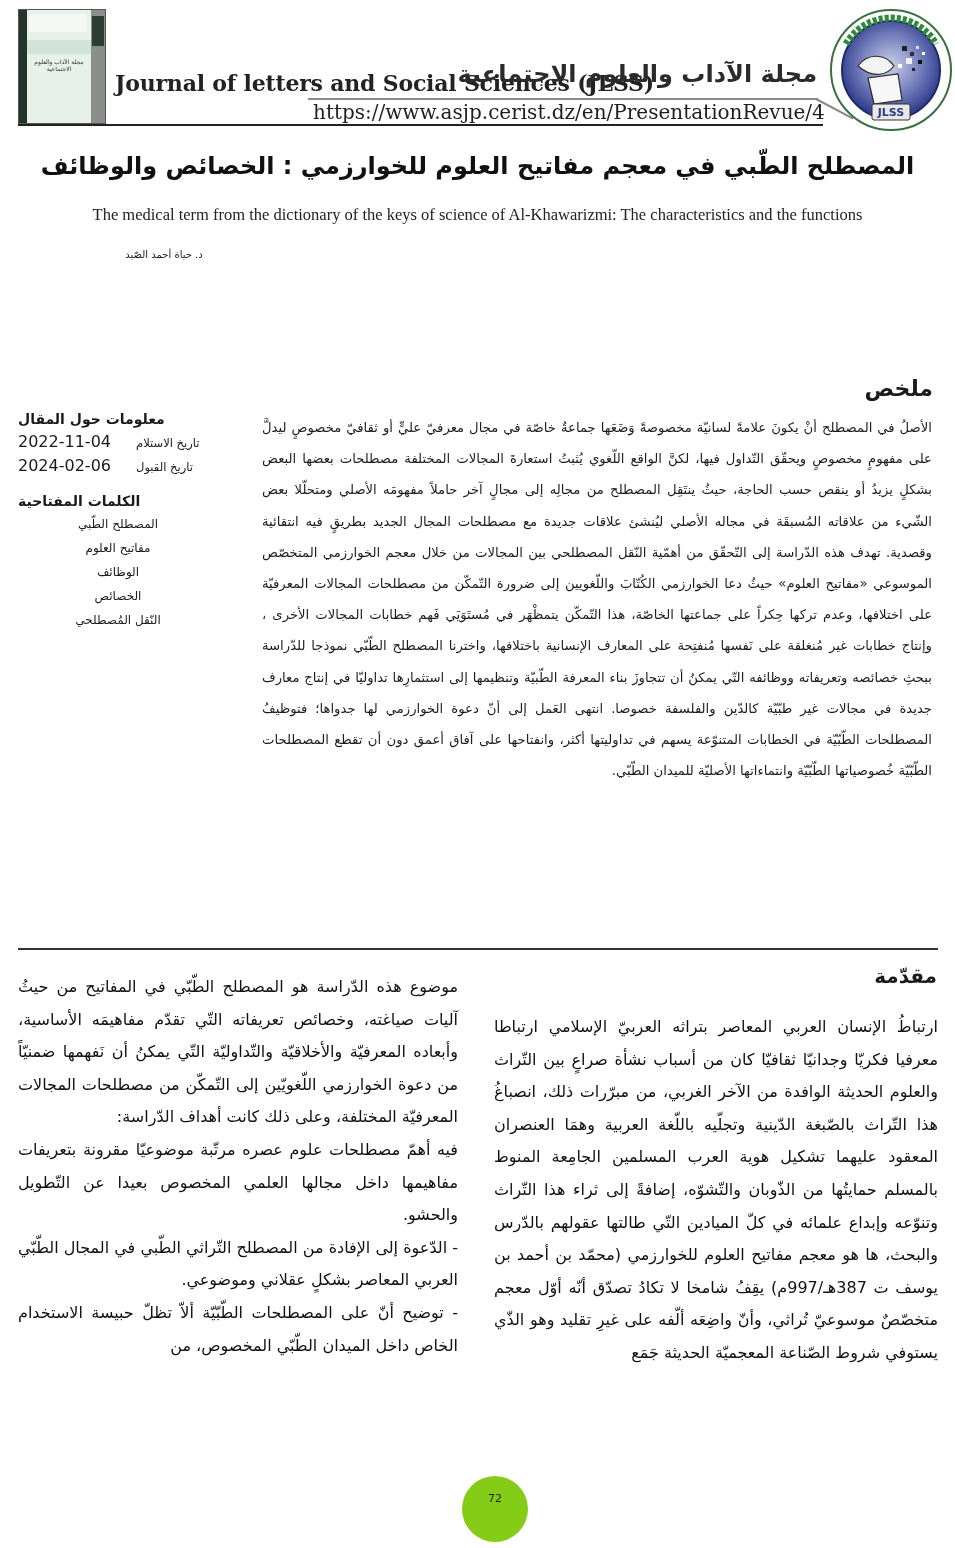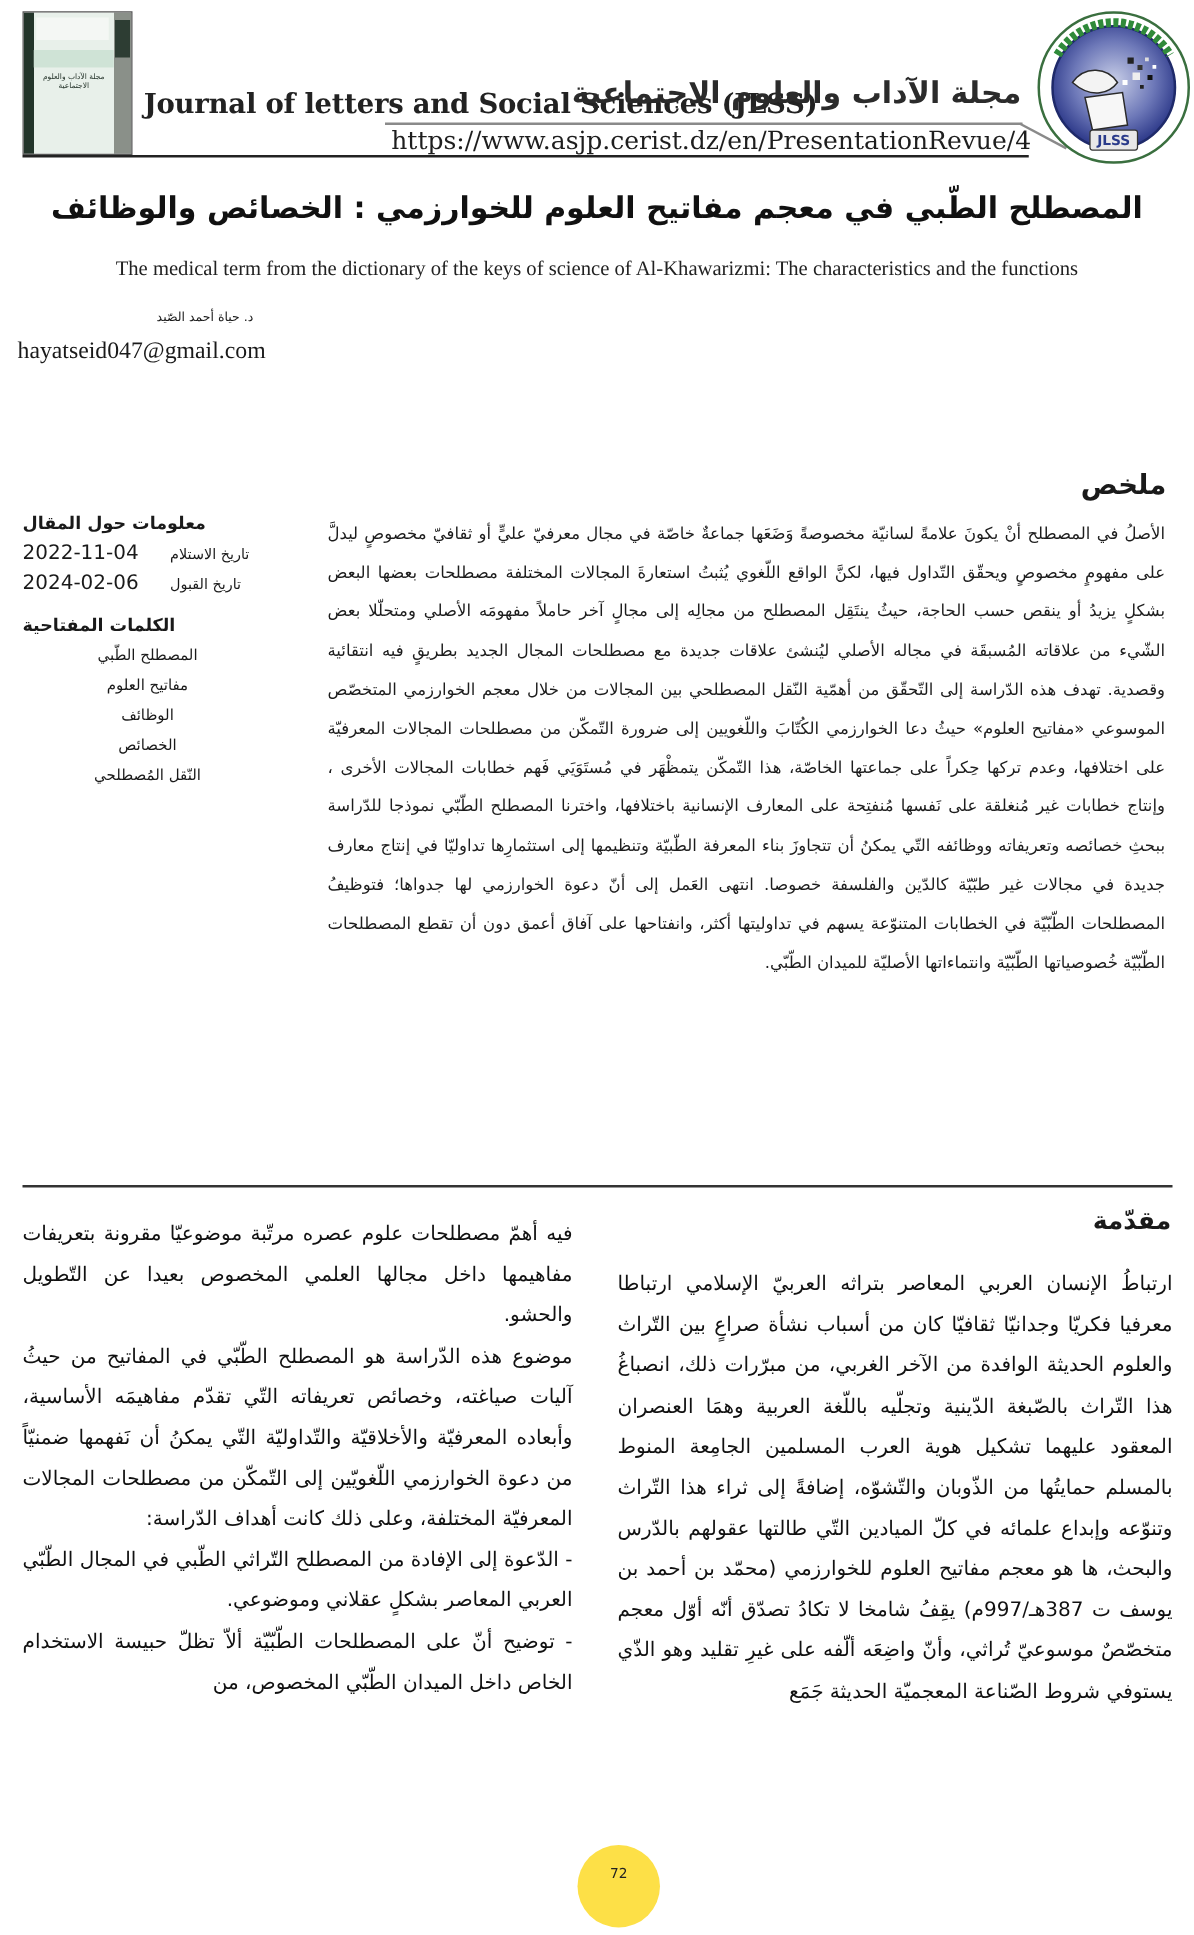--- a/index.html
+++ b/index.html
@@ -76,21 +76,21 @@
   
   .col { position: absolute; direction: rtl; text-align: justify; font-size: 16px; line-height: 32.6px; color: #111; }
   .col p { margin: 0; }
   .col-right { left: 494px; width: 444px; top: 1011px; }
   .col-left { left: 18px; width: 440px; top: 971px; }
   .intro-title { position: absolute; right: 18px; top: 964px; direction: rtl; font-size: 20px; font-weight: bold; }
 
   
   .page-num {
     position: absolute; left: 462px; top: 1476px; width: 66px; height: 66px; border-radius: 50%;
-    background: #fde047; text-align: center; font-size: 11px; line-height: 46px; color: #222;
+    background: #84cc16; text-align: center; font-size: 11px; line-height: 46px; color: #222;
   }
 </style>
 </head>
 <body>
 
 <div class="cover">
   <div class="cv-top"></div>
   <div class="cv-band"></div>
   <div class="cv-side"></div>
   <div class="cv-title">مجلة الآداب والعلوم الاجتماعية</div>
@@ -127,21 +127,20 @@
   <path d="M18 40 A52 52 0 0 1 108 40" fill="none" stroke="#2f8a3a" stroke-width="7" stroke-dasharray="4 2"></path>
   <rect x="44" y="100" width="38" height="16" rx="2" fill="#e8e8e8" stroke="#333" stroke-width="1"></rect>
   <text x="63" y="112" text-anchor="middle" font-family="DejaVu Sans, sans-serif" font-size="11" font-weight="bold" fill="#2a3b8a">JLSS</text>
 </svg>
 
 <h1 class="title-ar">المصطلح الطّبي في معجم مفاتيح العلوم للخوارزمي : الخصائص والوظائف</h1>
 <div class="title-en">The medical term from the dictionary of the keys of science of Al-Khawarizmi: The characteristics and the functions</div>
 
 <div class="author">
   <div class="author-ar">د. حياة أحمد الصّيد</div>
-  <div class="author-mail">hayatseid047@gmail.com</div>
 </div>
 
 <div class="info">
   <div class="h">معلومات حول المقال</div>
   <div class="date-row">
     <span>2022-11-04</span>
     <span class="lbl">تاريخ الاستلام</span>
   </div>
   <div class="date-row">
     <span>2024-02-06</span>
@@ -161,19 +160,19 @@
 
 <div class="divider"></div>
 
 <h2 class="intro-title">مقدّمة</h2>
 
 <div class="col col-right">
   <p>ارتباطُ الإنسان العربي المعاصر بتراثه العربيّ الإسلامي ارتباطا معرفيا فكريّا وجدانيّا ثقافيّا كان من أسباب نشأة صراعٍ بين التّراث والعلوم الحديثة الوافدة من الآخر الغربي، من مبرّرات ذلك، انصباغُ هذا التّراث بالصّبغة الدّينية وتجلّيه باللّغة العربية وهمَا العنصران المعقود عليهما تشكيل هوية العرب المسلمين الجامِعة المنوط بالمسلم حمايتُها من الذّوبان والتّشوّه، إضافةً إلى ثراء هذا التّراث وتنوّعه وإبداع علمائه في كلّ الميادين التّي طالتها عقولهم بالدّرس والبحث، ها هو معجم مفاتيح العلوم للخوارزمي (محمّد بن أحمد بن يوسف ت 387هـ/997م) يقِفُ شامخا لا تكادُ تصدّق أنّه أوّل معجم متخصّصٌ موسوعيّ تُراثي، وأنّ واضِعَه ألّفه على غيرِ تقليد وهو الذّي يستوفي شروط الصّناعة المعجميّة الحديثة جَمَع</p>
 </div>
 
 <div class="col col-left">
+  <p>موضوع هذه الدّراسة هو المصطلح الطّبّي في المفاتيح من حيثُ آليات صياغته، وخصائص تعريفاته التّي تقدّم مفاهيمَه الأساسية، وأبعاده المعرفيّة والأخلاقيّة والتّداوليّة التّي يمكنُ أن نَفهمها ضمنيّاً من دعوة الخوارزمي اللّغويّين إلى التّمكّن من مصطلحات المجالات المعرفيّة المختلفة، وعلى ذلك كانت أهداف الدّراسة:</p>
   <p>فيه أهمّ مصطلحات علوم عصره مرتّبة موضوعيّا مقرونة بتعريفات مفاهيمها داخل مجالها العلمي المخصوص بعيدا عن التّطويل والحشو.</p>
-  <p>موضوع هذه الدّراسة هو المصطلح الطّبّي في المفاتيح من حيثُ آليات صياغته، وخصائص تعريفاته التّي تقدّم مفاهيمَه الأساسية، وأبعاده المعرفيّة والأخلاقيّة والتّداوليّة التّي يمكنُ أن نَفهمها ضمنيّاً من دعوة الخوارزمي اللّغويّين إلى التّمكّن من مصطلحات المجالات المعرفيّة المختلفة، وعلى ذلك كانت أهداف الدّراسة:</p>
   <p>- الدّعوة إلى الإفادة من المصطلح التّراثي الطّبي في المجال الطّبّي العربي المعاصر بشكلٍ عقلاني وموضوعي.</p>
   <p>- توضيح أنّ على المصطلحات الطّبّيّة ألاّ تظلّ حبيسة الاستخدام الخاص داخل الميدان الطّبّي المخصوص، من</p>
 </div>
 
 <div class="page-num">72</div>
 
 </body></html>

